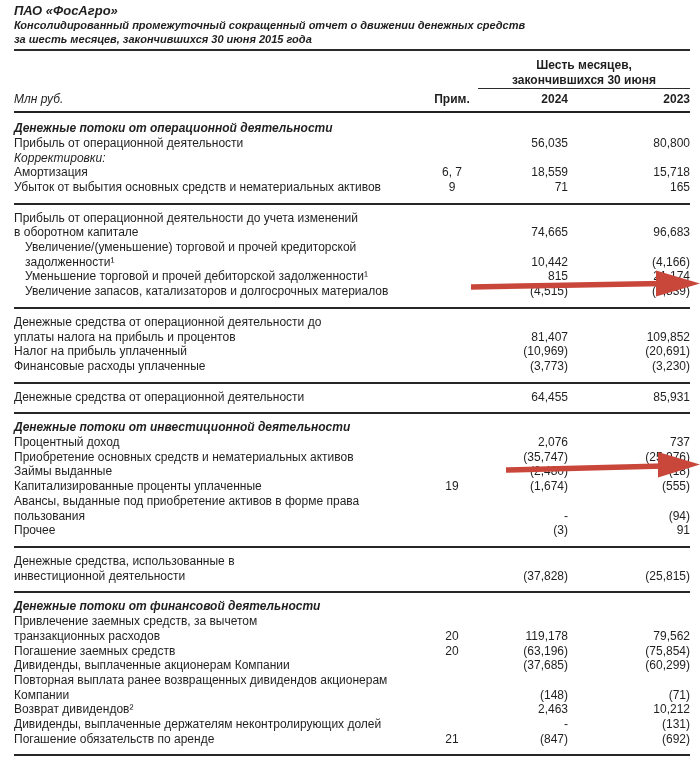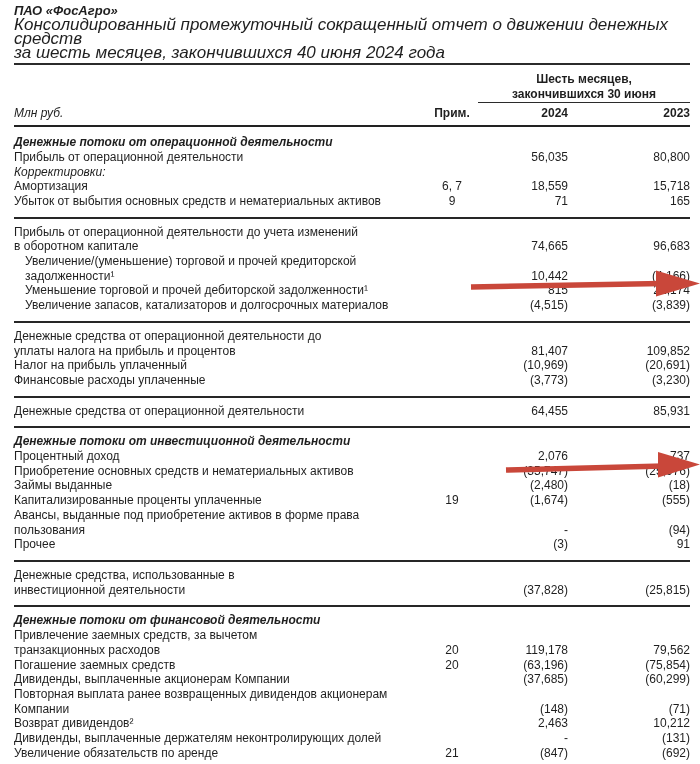--- a/index.html
+++ b/index.html
@@ -10,21 +10,21 @@
     box-sizing: border-box;
     background: #ffffff;
     color: #1f1f1f;
     font-family: "Liberation Sans", sans-serif;
     padding: 3px 10px 0 14px;
     overflow: hidden;
   }
   
   .doc-header { border-bottom: 2px solid #2b2b2b; padding-bottom: 3px; }
   .company { font-size: 13px; line-height: 15px; font-weight: 700; font-style: italic; }
-  .subtitle { font-size: 17px; line-height: 14px; font-weight: 400; font-style: italic; }
+  .subtitle { font-size: 11px; line-height: 14px; font-weight: 700; font-style: italic; }
 
   
   table.cf { width: 676px; border-collapse: collapse; table-layout: fixed; }
   table.cf td { font-size: 12px; line-height: 14.7px; vertical-align: bottom; padding: 0; }
 
   thead td { font-weight: 700; }
   .period-cell {
     text-align: center; font-size: 12px; line-height: 13.5px;
     padding-top: 7px !important; padding-bottom: 1px !important;
     border-bottom: 1.5px solid #2b2b2b;
@@ -55,21 +55,21 @@
   }
 </style>
 </head>
 <body>
 
 <div class="page">
 
   <div class="doc-header">
     <div class="company">ПАО «ФосАгро»</div>
     <div class="subtitle">Консолидированный промежуточный сокращенный отчет о движении денежных средств</div>
-    <div class="subtitle">за шесть месяцев, закончившихся 40 июня 2024 года</div>
+    <div class="subtitle">за шесть месяцев, закончившихся 30 июня 2015 года</div>
   </div>
 
   <table class="cf">
     <colgroup>
       <col style="width:412px">
       <col style="width:52px">
       <col style="width:90px">
       <col style="width:122px">
     </colgroup>
     <thead>
@@ -288,21 +288,21 @@
           <td class="num">2,463</td>
           <td class="num">10,212</td>
         </tr>
         <tr class="r-row">
           <td class="label">Дивиденды, выплаченные держателям неконтролирующих долей</td>
           <td class="note"></td>
           <td class="num">-</td>
           <td class="num">(131)</td>
         </tr>
         <tr class="r-row">
-          <td class="label">Увеличение обязательств по аренде</td>
+          <td class="label">Погашение обязательств по аренде</td>
           <td class="note">21</td>
           <td class="num">(847)</td>
           <td class="num">(692)</td>
         </tr>
         <tr class="r-sep">
           <td colspan="4">
             <div class="sep-line"></div>
           </td>
         </tr>
       </tbody>

